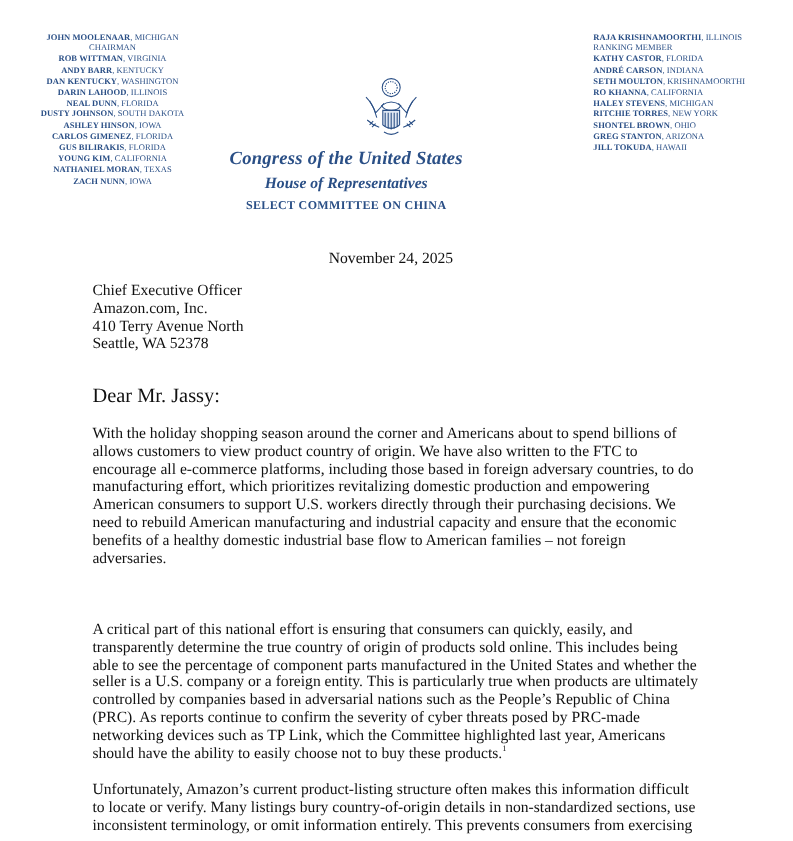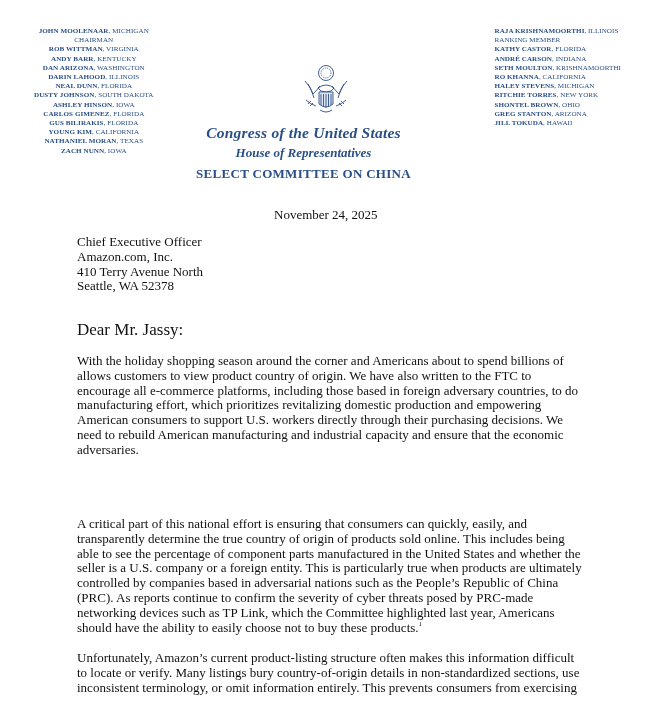--- a/index.html
+++ b/index.html
@@ -7,24 +7,24 @@
 
     .members { position: absolute; top: 27px; font-family: "Liberation Serif", serif; font-size: 7.1px; line-height: 9.2px; color: #2a4f86; letter-spacing: 0.05px; }
     .members.left { left: 34px; text-align: center; }
     .members.right { right: 40px; }
     .members .m { white-space: nowrap; }
     .members .nm { font-weight: bold; }
     .members .st { font-weight: normal; }
 
     .seal { position: absolute; left: 300px; top: 64px; width: 52px; height: 54px; }
 
-    .hdr { position: absolute; left: 0; width: 577px; text-align: center; color: #2a4f86; padding-left: 15px; }
+    .hdr { position: absolute; left: 0; width: 577px; text-align: center; color: #2a4f86; }
     .hdr.congress { top: 124px; font-size: 15.5px; font-weight: bold; font-family: "Liberation Serif", serif; letter-spacing: 0.2px; font-style: italic; }
     .hdr.house { top: 145px; font-size: 13px; font-weight: bold; font-style: italic; }
-    .hdr.committee { top: 166px; font-size: 13px; font-weight: bold; letter-spacing: 0.3px; }
+    .hdr.committee { top: 166px; font-size: 10px; font-weight: bold; letter-spacing: 0.3px; }
 
     .date { position: absolute; left: 274px; top: 207px; font-size: 13px; }
 
     .address { position: absolute; left: 77px; top: 235px; font-size: 13px; line-height: 14.8px; }
     .salutation { position: absolute; left: 77px; top: 320px; font-size: 17px; }
 
     .para { position: absolute; left: 77px; width: 500px; font-size: 13px; line-height: 14.8px; }
     .para .ln { display: block; white-space: nowrap; }
     .p1 { top: 354px; }
     .p2 { top: 517px; }
@@ -32,21 +32,21 @@
     sup { font-size: 7px; vertical-align: 6px; line-height: 0; }
   </style>
 </head>
 <body>
 
 <div class="members left">
   <div class="m"><span class="nm">JOHN MOOLENAAR</span><span class="st">, MICHIGAN</span></div>
   <div class="m"><span class="st">CHAIRMAN</span></div>
   <div class="m"><span class="nm">ROB WITTMAN</span><span class="st">, VIRGINIA</span></div>
   <div class="m"><span class="nm">ANDY BARR</span><span class="st">, KENTUCKY</span></div>
-  <div class="m"><span class="nm">DAN ARIZONA</span><span class="st">, WASHINGTON</span></div>
+  <div class="m"><span class="nm">DAN KENTUCKY</span><span class="st">, WASHINGTON</span></div>
   <div class="m"><span class="nm">DARIN LAHOOD</span><span class="st">, ILLINOIS</span></div>
   <div class="m"><span class="nm">NEAL DUNN</span><span class="st">, FLORIDA</span></div>
   <div class="m"><span class="nm">DUSTY JOHNSON</span><span class="st">, SOUTH DAKOTA</span></div>
   <div class="m"><span class="nm">ASHLEY HINSON</span><span class="st">, IOWA</span></div>
   <div class="m"><span class="nm">CARLOS GIMENEZ</span><span class="st">, FLORIDA</span></div>
   <div class="m"><span class="nm">GUS BILIRAKIS</span><span class="st">, FLORIDA</span></div>
   <div class="m"><span class="nm">YOUNG KIM</span><span class="st">, CALIFORNIA</span></div>
   <div class="m"><span class="nm">NATHANIEL MORAN</span><span class="st">, TEXAS</span></div>
   <div class="m"><span class="nm">ZACH NUNN</span><span class="st">, IOWA</span></div>
 </div>
@@ -103,20 +103,21 @@
 
 <div class="salutation">Dear Mr. Jassy:</div>
 
 <div class="para p1">
   <span class="ln">With the holiday shopping season around the corner and Americans about to spend billions of</span>
   <span class="ln">allows customers to view product country of origin. We have also written to the FTC to</span>
   <span class="ln">encourage all e-commerce platforms, including those based in foreign adversary countries, to do</span>
   <span class="ln">manufacturing effort, which prioritizes revitalizing domestic production and empowering</span>
   <span class="ln">American consumers to support U.S. workers directly through their purchasing decisions. We</span>
   <span class="ln">need to rebuild American manufacturing and industrial capacity and ensure that the economic</span>
+  <span class="ln">benefits of a healthy domestic industrial base flow to American families – not foreign</span>
   <span class="ln">adversaries.</span>
 </div>
 
 <div class="para p2">
   <span class="ln">A critical part of this national effort is ensuring that consumers can quickly, easily, and</span>
   <span class="ln">transparently determine the true country of origin of products sold online. This includes being</span>
   <span class="ln">able to see the percentage of component parts manufactured in the United States and whether the</span>
   <span class="ln">seller is a U.S. company or a foreign entity. This is particularly true when products are ultimately</span>
   <span class="ln">controlled by companies based in adversarial nations such as the People’s Republic of China</span>
   <span class="ln">(PRC). As reports continue to confirm the severity of cyber threats posed by PRC-made</span>

